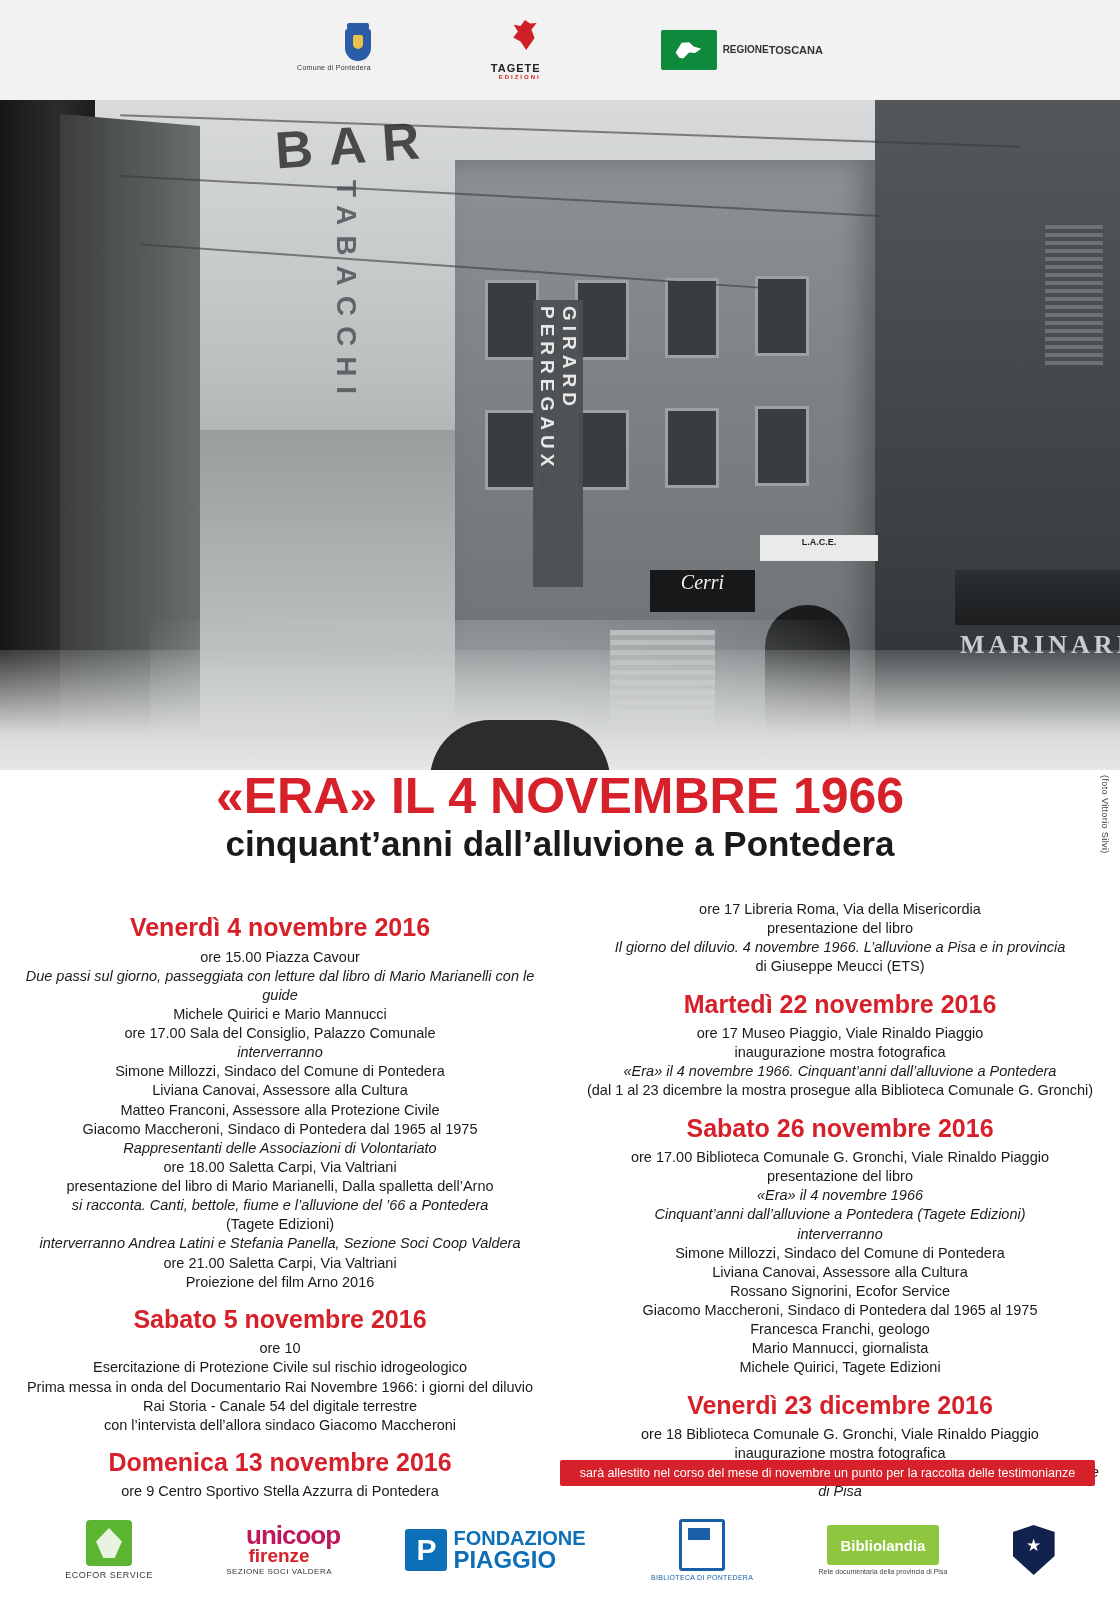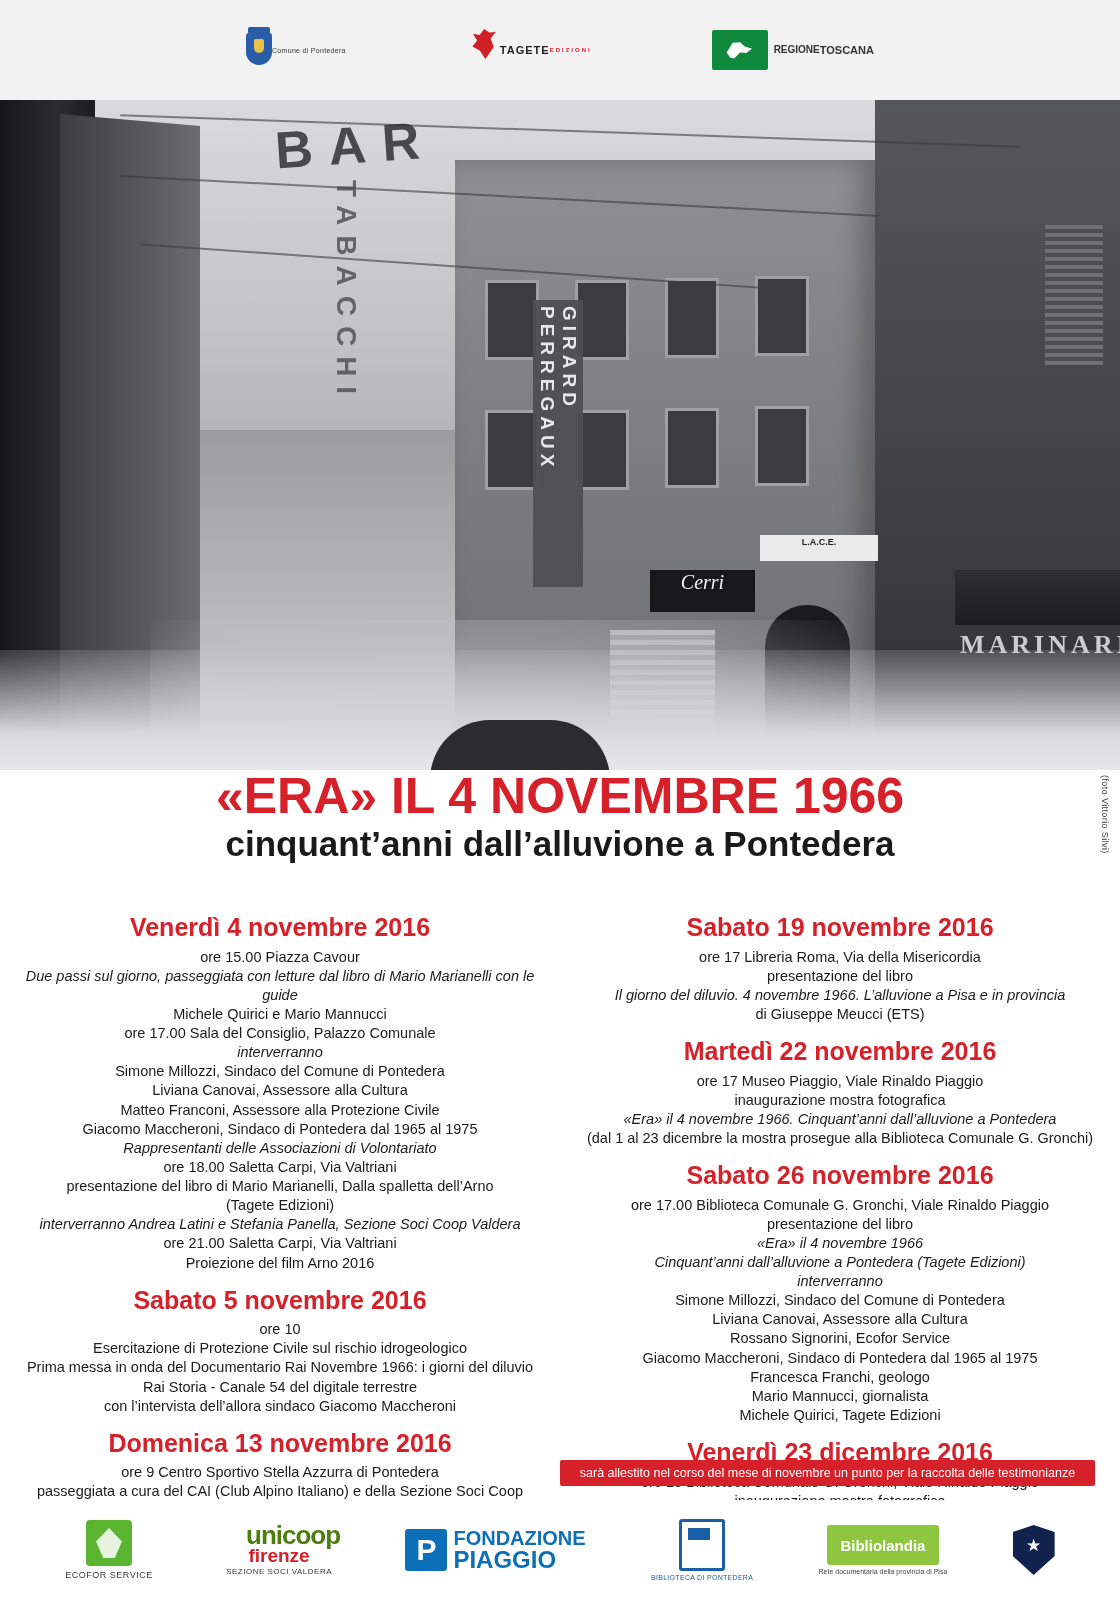--- a/index.html
+++ b/index.html
@@ -29,21 +29,22 @@
     width: 1120px; height: 100px;
     background: #f2f2f2;
     display: flex;
     align-items: center;
     justify-content: center;
     gap: 120px;
     z-index: 5;
   }
   .toplogo {
     display: flex;
-    align-items: center;
+    flex-direction: column;
+    align-items: flex-end;
     justify-content: center;
     font-size: 7px;
     color: #333;
     letter-spacing: .3px;
   }
   .crest {
     width: 26px; height: 32px;
     background: #2b5ca8;
     border-radius: 3px 3px 13px 13px;
     position: relative;
@@ -326,21 +327,21 @@
     width: 46px; height: 46px; background: #5cb531; border-radius: 4px;
     position: relative;
   }
   .sp-ecofor .leafbox::after {
     content: ""; position: absolute; left: 10px; top: 8px;
     width: 26px; height: 30px; background: #ffffff;
     clip-path: polygon(50% 0, 100% 45%, 72% 100%, 28% 100%, 0 45%);
     opacity: .85;
   }
   .sp-ecofor .lbl { font-size: 9px; color: #3a3a3a; margin-top: 4px; letter-spacing: .5px; }
-  .sp-unicoop .u1 { font-size: 26px; font-weight: bold; color: #4d7c0f; letter-spacing: -1px; line-height: .9; margin-left: 28px; }
+  .sp-unicoop .u1 { font-size: 26px; font-weight: bold; color: #be185d; letter-spacing: -1px; line-height: .9; margin-left: 28px; }
   .sp-unicoop .u2 { font-size: 19px; font-weight: bold; color: #d6202a; line-height: .95; }
   .sp-unicoop .u3 { font-size: 8px; color: #333; letter-spacing: .5px; margin-top: 2px; }
   .sp-piaggio { display: flex; flex-direction: row; align-items: center; gap: 6px; }
   .sp-piaggio .pbox {
     width: 42px; height: 42px; background: #0d6fb8; color: #fff;
     font-size: 30px; font-weight: bold; display: flex; align-items: center; justify-content: center;
     border-radius: 3px;
   }
   .sp-piaggio .ptxt { display: flex; flex-direction: column; line-height: 1; }
   .sp-piaggio .ptxt .f1 { font-size: 20px; color: #0d6fb8; font-weight: bold; }
@@ -453,20 +454,21 @@
           <p class="ev-line">Michele Quirici e Mario Mannucci</p>
           <p class="ev-line">ore 17.00 Sala del Consiglio, Palazzo Comunale</p>
           <p class="ev-line it">interverranno</p>
           <p class="ev-line">Simone Millozzi, Sindaco del Comune di Pontedera</p>
           <p class="ev-line">Liviana Canovai, Assessore alla Cultura</p>
           <p class="ev-line">Matteo Franconi, Assessore alla Protezione Civile</p>
           <p class="ev-line">Giacomo Maccheroni, Sindaco di Pontedera dal 1965 al 1975</p>
           <p class="ev-line it">Rappresentanti delle Associazioni di Volontariato</p>
           <p class="ev-line">ore 18.00 Saletta Carpi, Via Valtriani</p>
           <p class="ev-line">presentazione del libro di Mario Marianelli, Dalla spalletta dell’Arno</p>
+          <p class="ev-line it">si racconta. Canti, bettole, fiume e l’alluvione del ’66 a Pontedera</p>
           <p class="ev-line">(Tagete Edizioni)</p>
           <p class="ev-line it">interverranno Andrea Latini e Stefania Panella, Sezione Soci Coop Valdera</p>
           <p class="ev-line">ore 21.00 Saletta Carpi, Via Valtriani</p>
           <p class="ev-line">Proiezione del film Arno 2016</p>
         </div>
         <div class="ev-block">
           <div class="ev-date">Sabato 5 novembre 2016</div>
           <p class="ev-line">ore 10</p>
           <p class="ev-line">Esercitazione di Protezione Civile sul rischio idrogeologico</p>
           <p class="ev-line">Prima messa in onda del Documentario Rai Novembre 1966: i giorni del diluvio</p>
@@ -475,21 +477,20 @@
         </div>
         <div class="ev-block">
           <div class="ev-date">Domenica 13 novembre 2016</div>
           <p class="ev-line">ore 9 Centro Sportivo Stella Azzurra di Pontedera</p>
           <p class="ev-line">passeggiata a cura del CAI (Club Alpino Italiano) e della Sezione Soci Coop Valdera</p>
           <p class="ev-line it">Alla scoperta dello Scolmatore</p>
         </div>
       </div>
     <div class="col" id="col-right">
         <div class="ev-block">
-          <div class="ev-date">Sabato 19 novembre 2016</div>
           <p class="ev-line">ore 17 Libreria Roma, Via della Misericordia</p>
           <p class="ev-line">presentazione del libro</p>
           <p class="ev-line it">Il giorno del diluvio. 4 novembre 1966. L’alluvione a Pisa e in provincia</p>
           <p class="ev-line">di Giuseppe Meucci (ETS)</p>
         </div>
         <div class="ev-block">
           <div class="ev-date">Martedì 22 novembre 2016</div>
           <p class="ev-line">ore 17 Museo Piaggio, Viale Rinaldo Piaggio</p>
           <p class="ev-line">inaugurazione mostra fotografica</p>
           <p class="ev-line it">«Era» il 4 novembre 1966. Cinquant’anni dall’alluvione a Pontedera</p>

